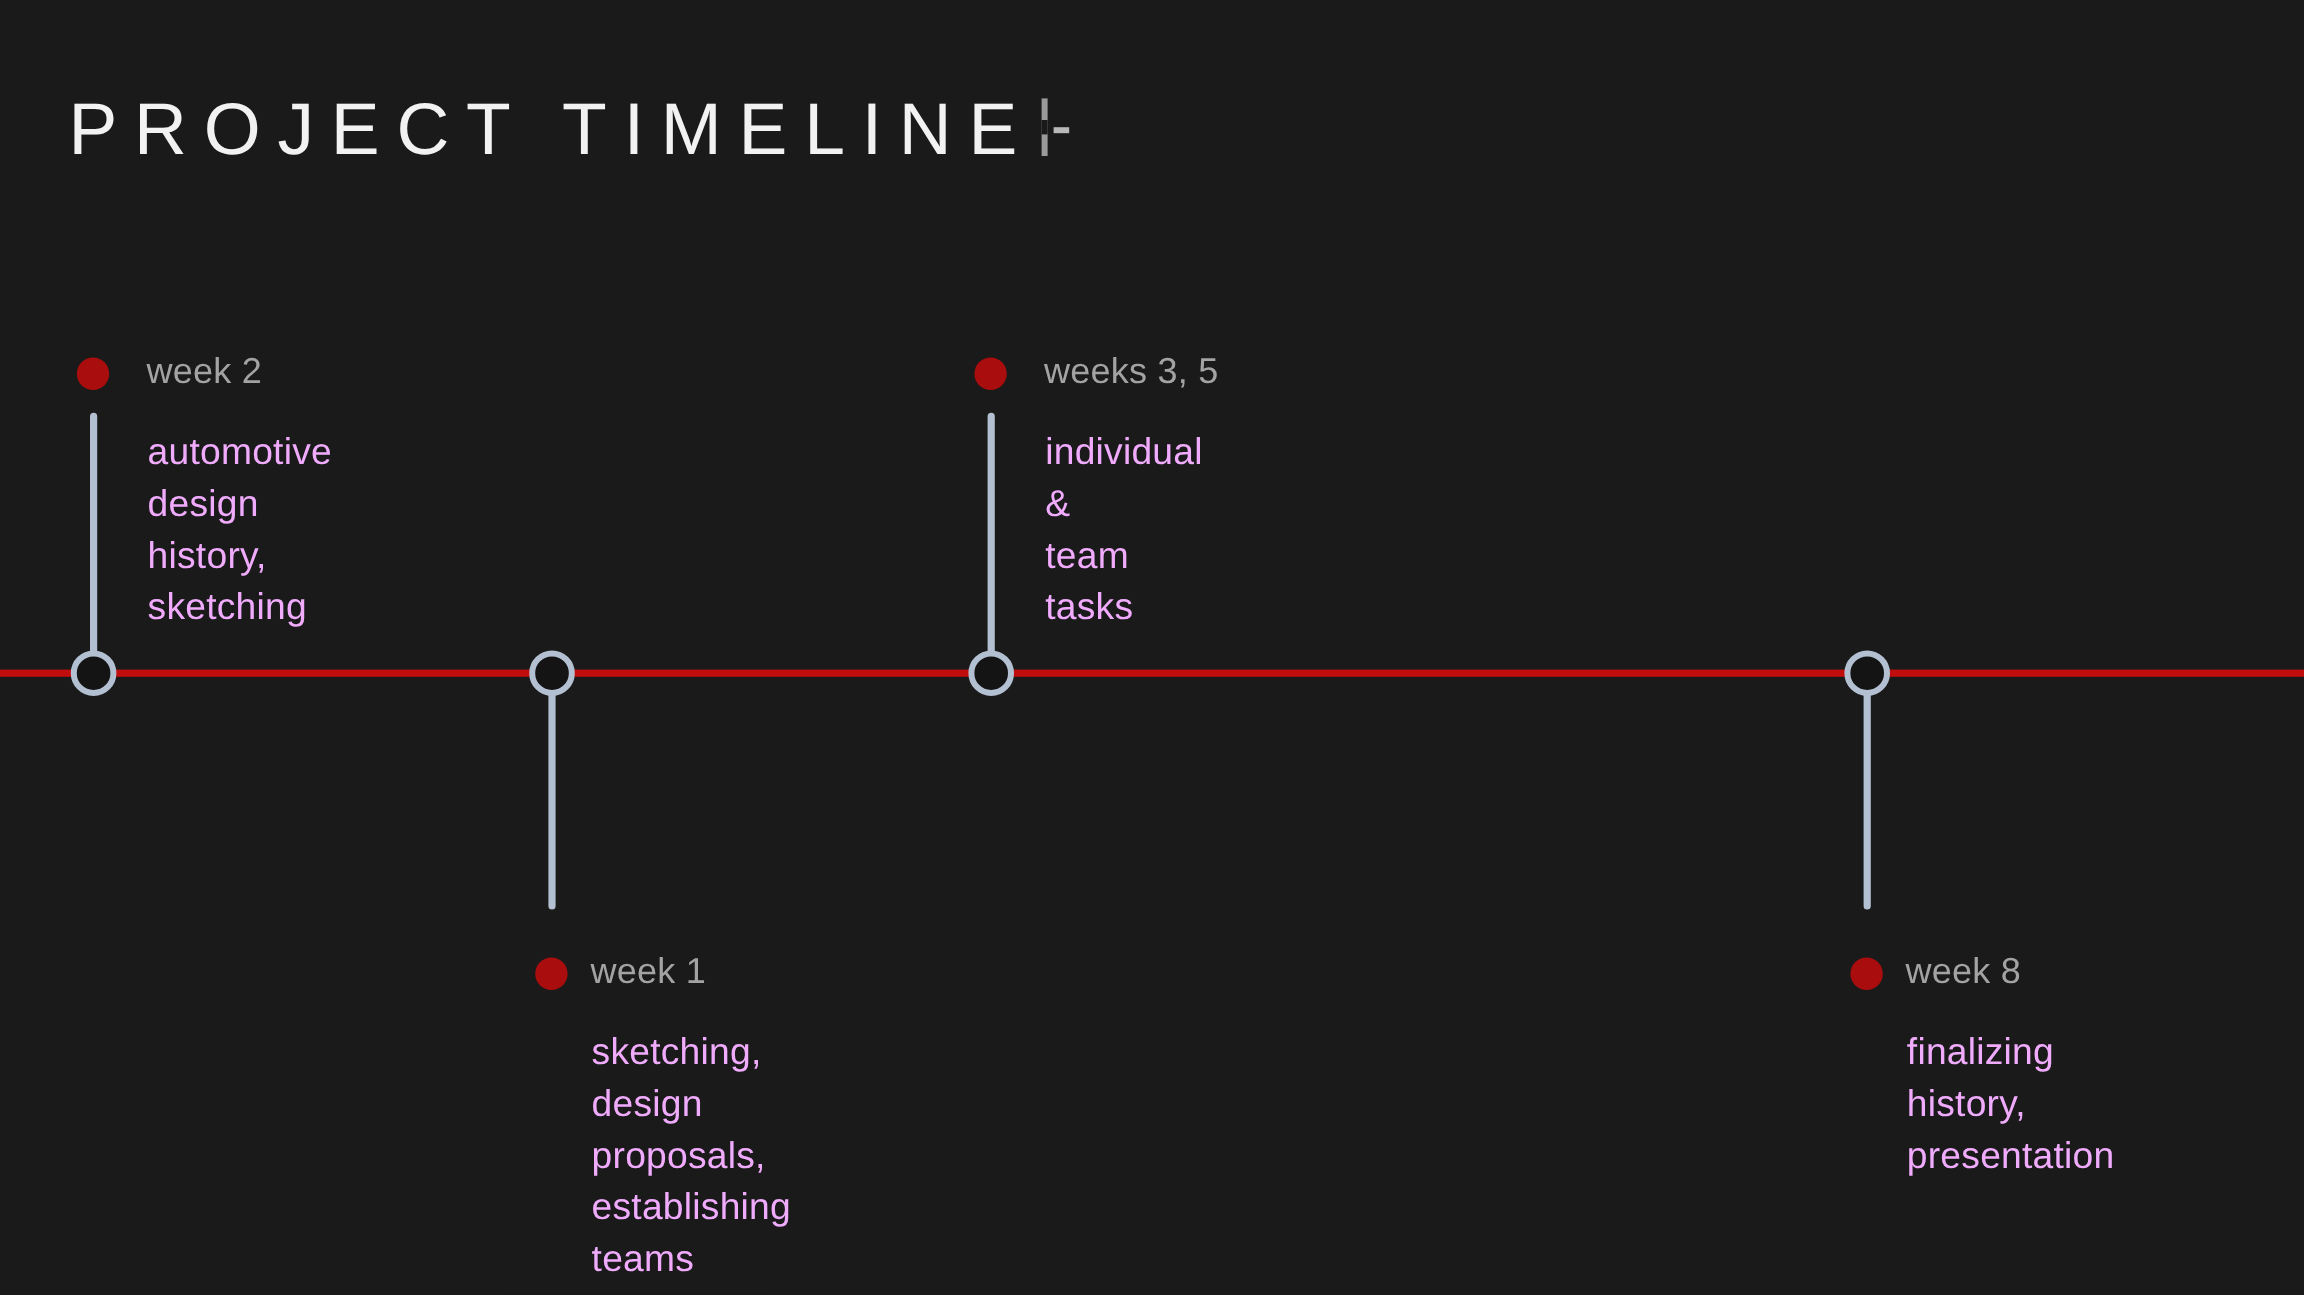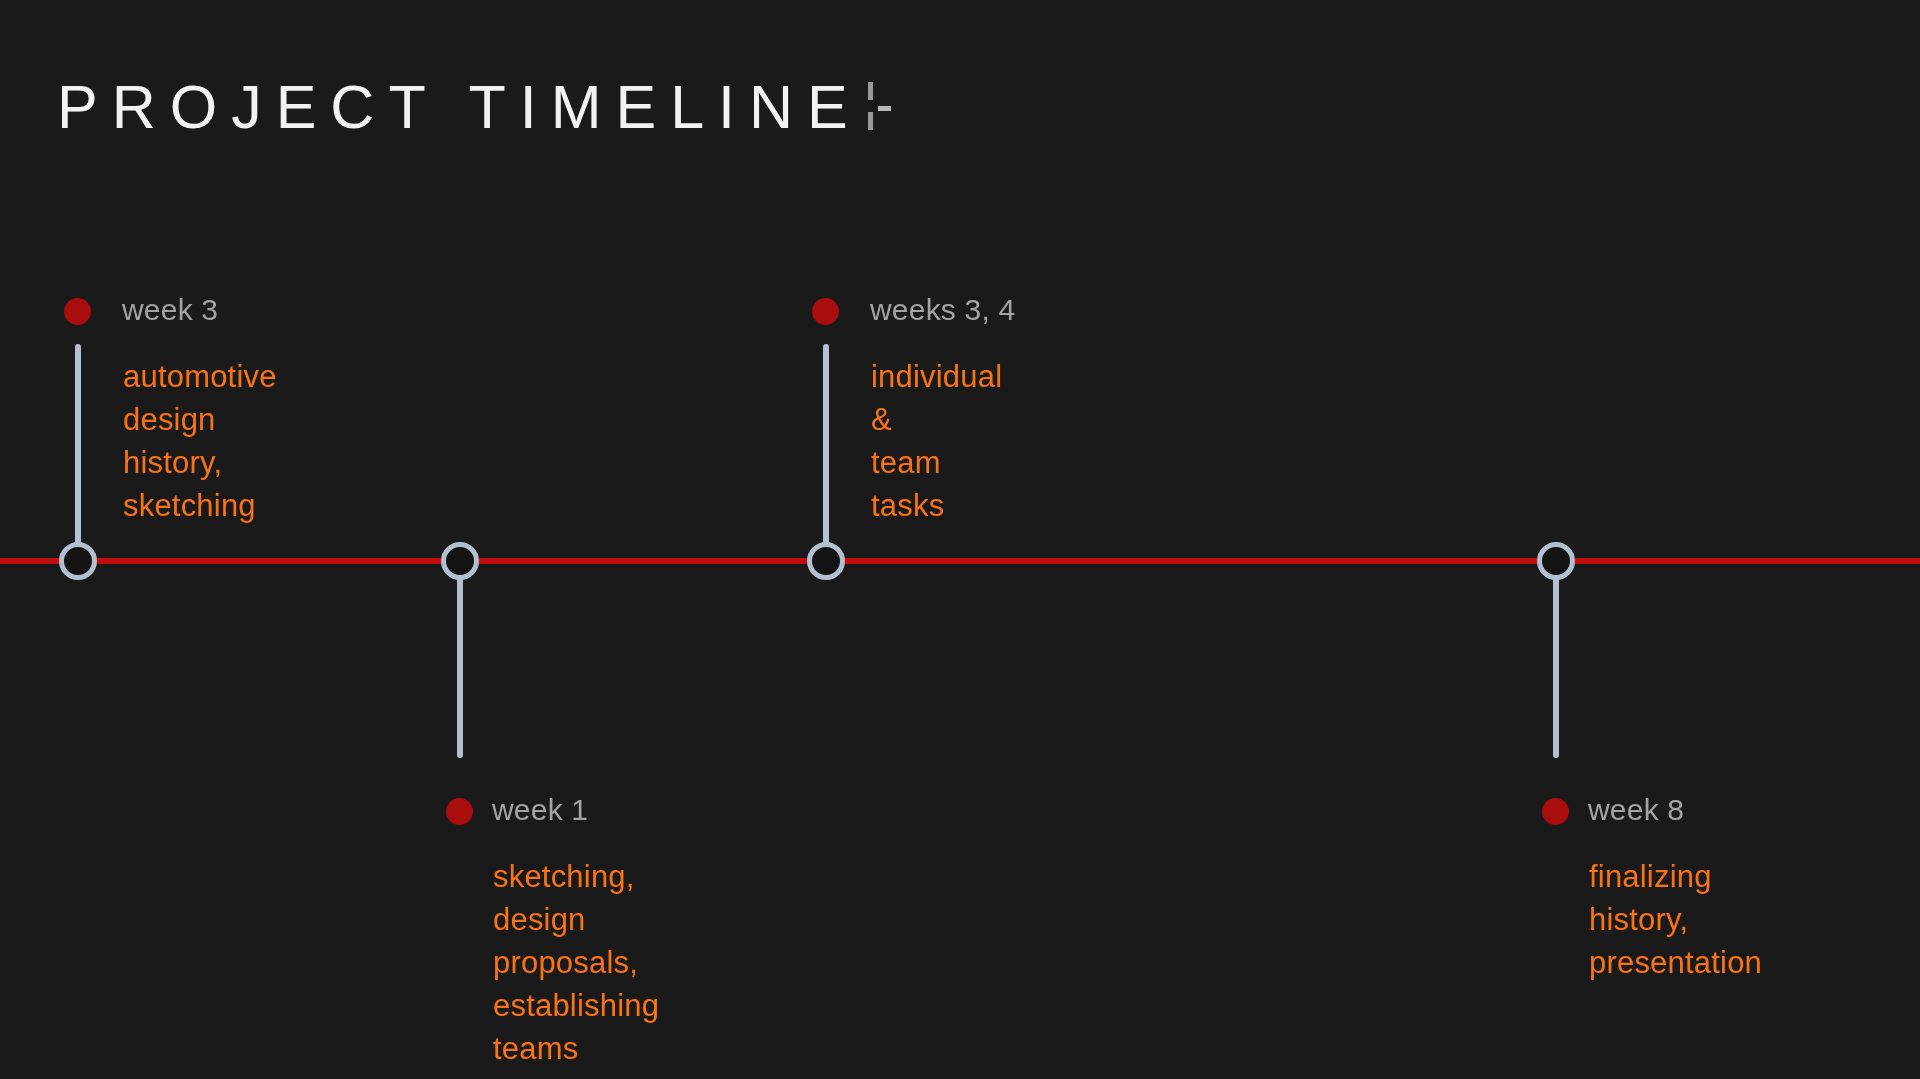--- a/index.html
+++ b/index.html
@@ -124,21 +124,21 @@
     position: absolute;
     font-size: 30px;
     color: #a3a3a3;
     white-space: nowrap;
     letter-spacing: 0.2px;
     z-index: 4;
   }
   .desc {
     position: absolute;
     font-size: 31px;
-    color: #f97316;
+    color: #f0abfc;
     line-height: 43px;
     white-space: pre-line;
     letter-spacing: 0.2px;
     z-index: 4;
   }
 
   
   #node-1 { left: 78px; }
   #node-1 .node-stem { top: 344px; height: 206px; }
   #node-1 .marker-dot { left: -14px; top: 298px; }
@@ -178,41 +178,41 @@
       <span class="caret-dash"></span>
     </div>
   </div>
 
   <div id="axis-line"></div>
 
   <div class="node" id="node-1">
     <div class="node-stem"></div>
     <div class="node-ring"></div>
     <div class="marker-dot"></div>
-    <div class="week-label">week 3</div>
+    <div class="week-label">week 2</div>
     <div class="desc">automotive
 design history,
 sketching</div>
   </div>
 
   <div class="node" id="node-2">
     <div class="node-stem"></div>
     <div class="node-ring"></div>
     <div class="marker-dot"></div>
     <div class="week-label">week 1</div>
     <div class="desc">sketching,
 design proposals,
 establishing teams</div>
   </div>
 
   <div class="node" id="node-3">
     <div class="node-stem"></div>
     <div class="node-ring"></div>
     <div class="marker-dot"></div>
-    <div class="week-label">weeks 3, 4</div>
+    <div class="week-label">weeks 3, 5</div>
     <div class="desc">individual &amp;
 team tasks</div>
   </div>
 
   <div class="node" id="node-4">
     <div class="node-stem"></div>
     <div class="node-ring"></div>
     <div class="marker-dot"></div>
     <div class="week-label">week 8</div>
     <div class="desc">finalizing history,

